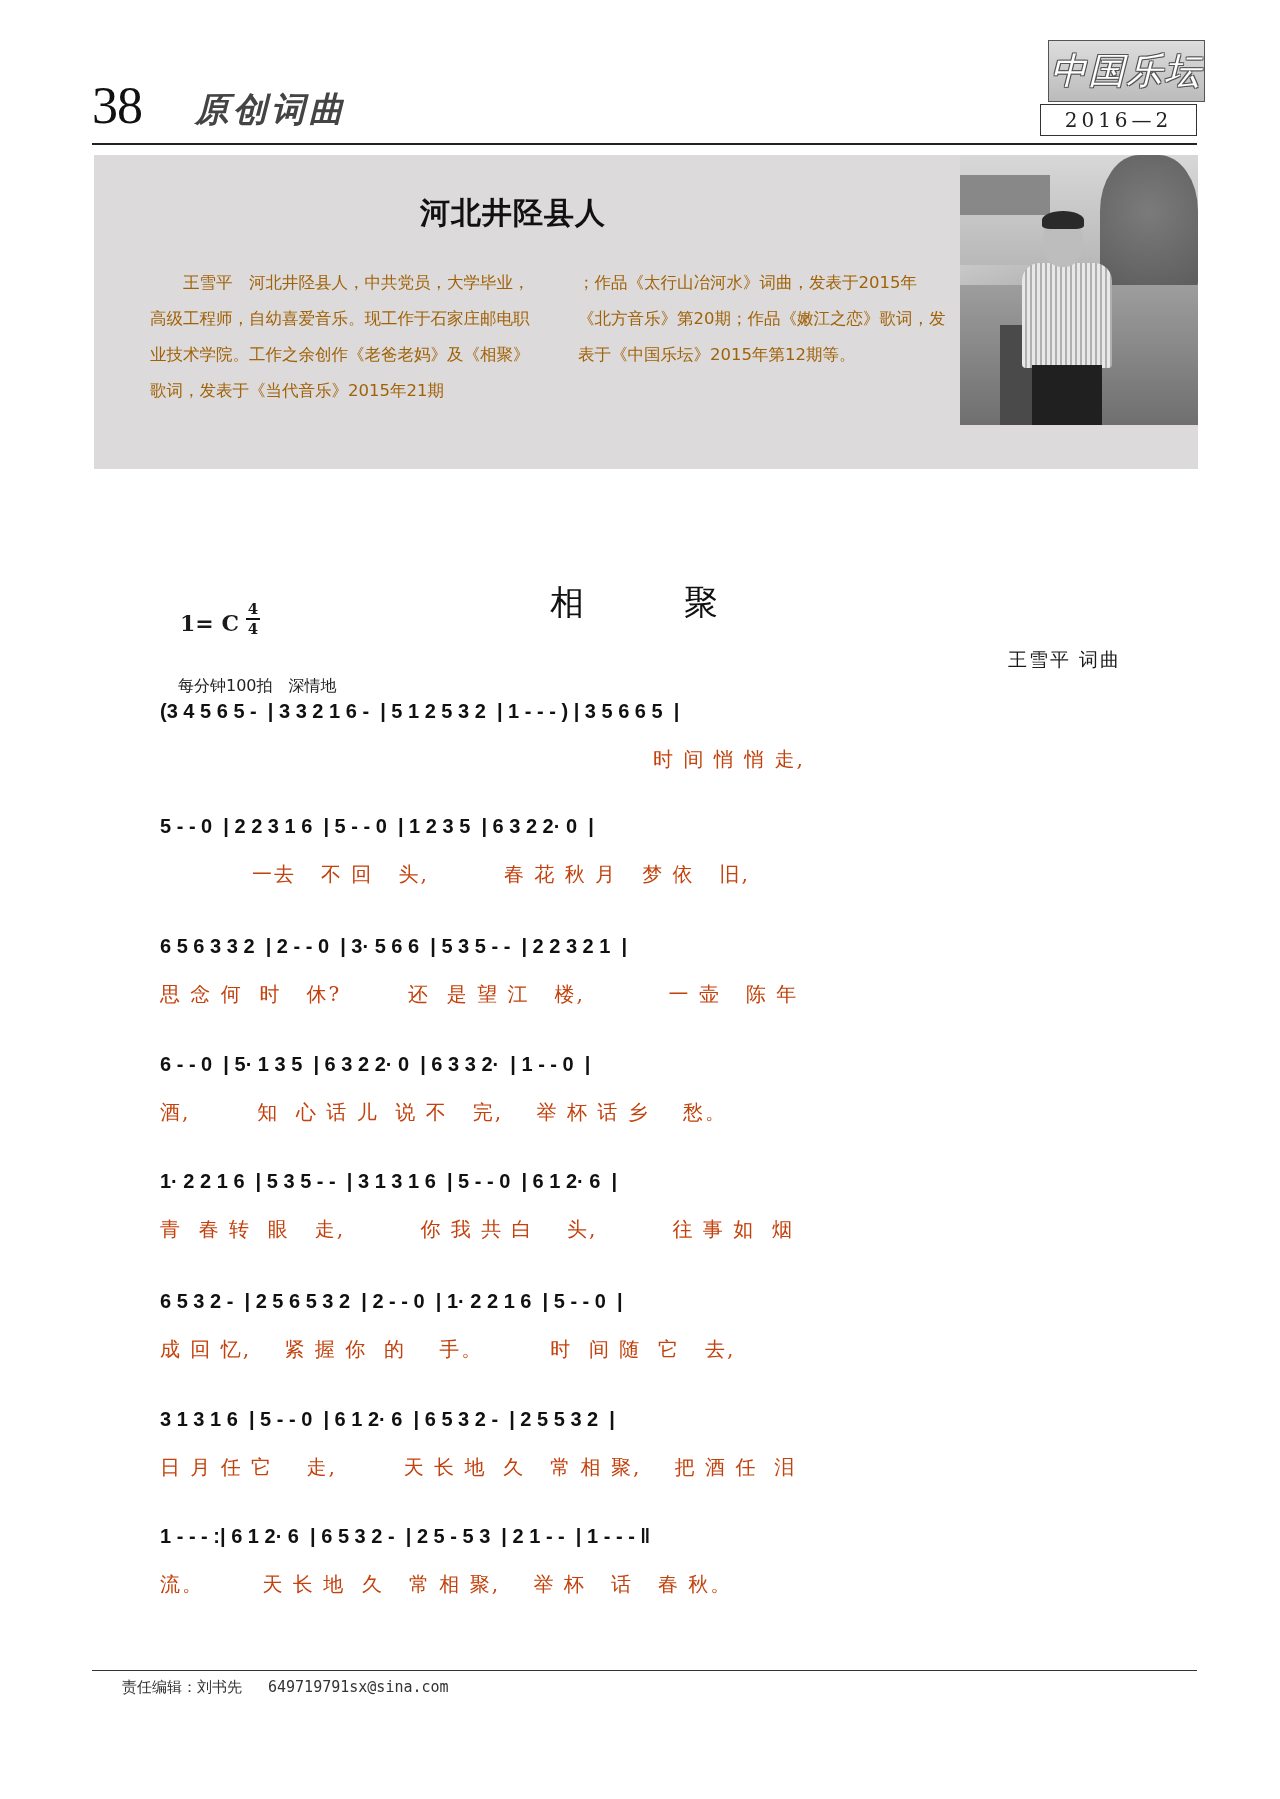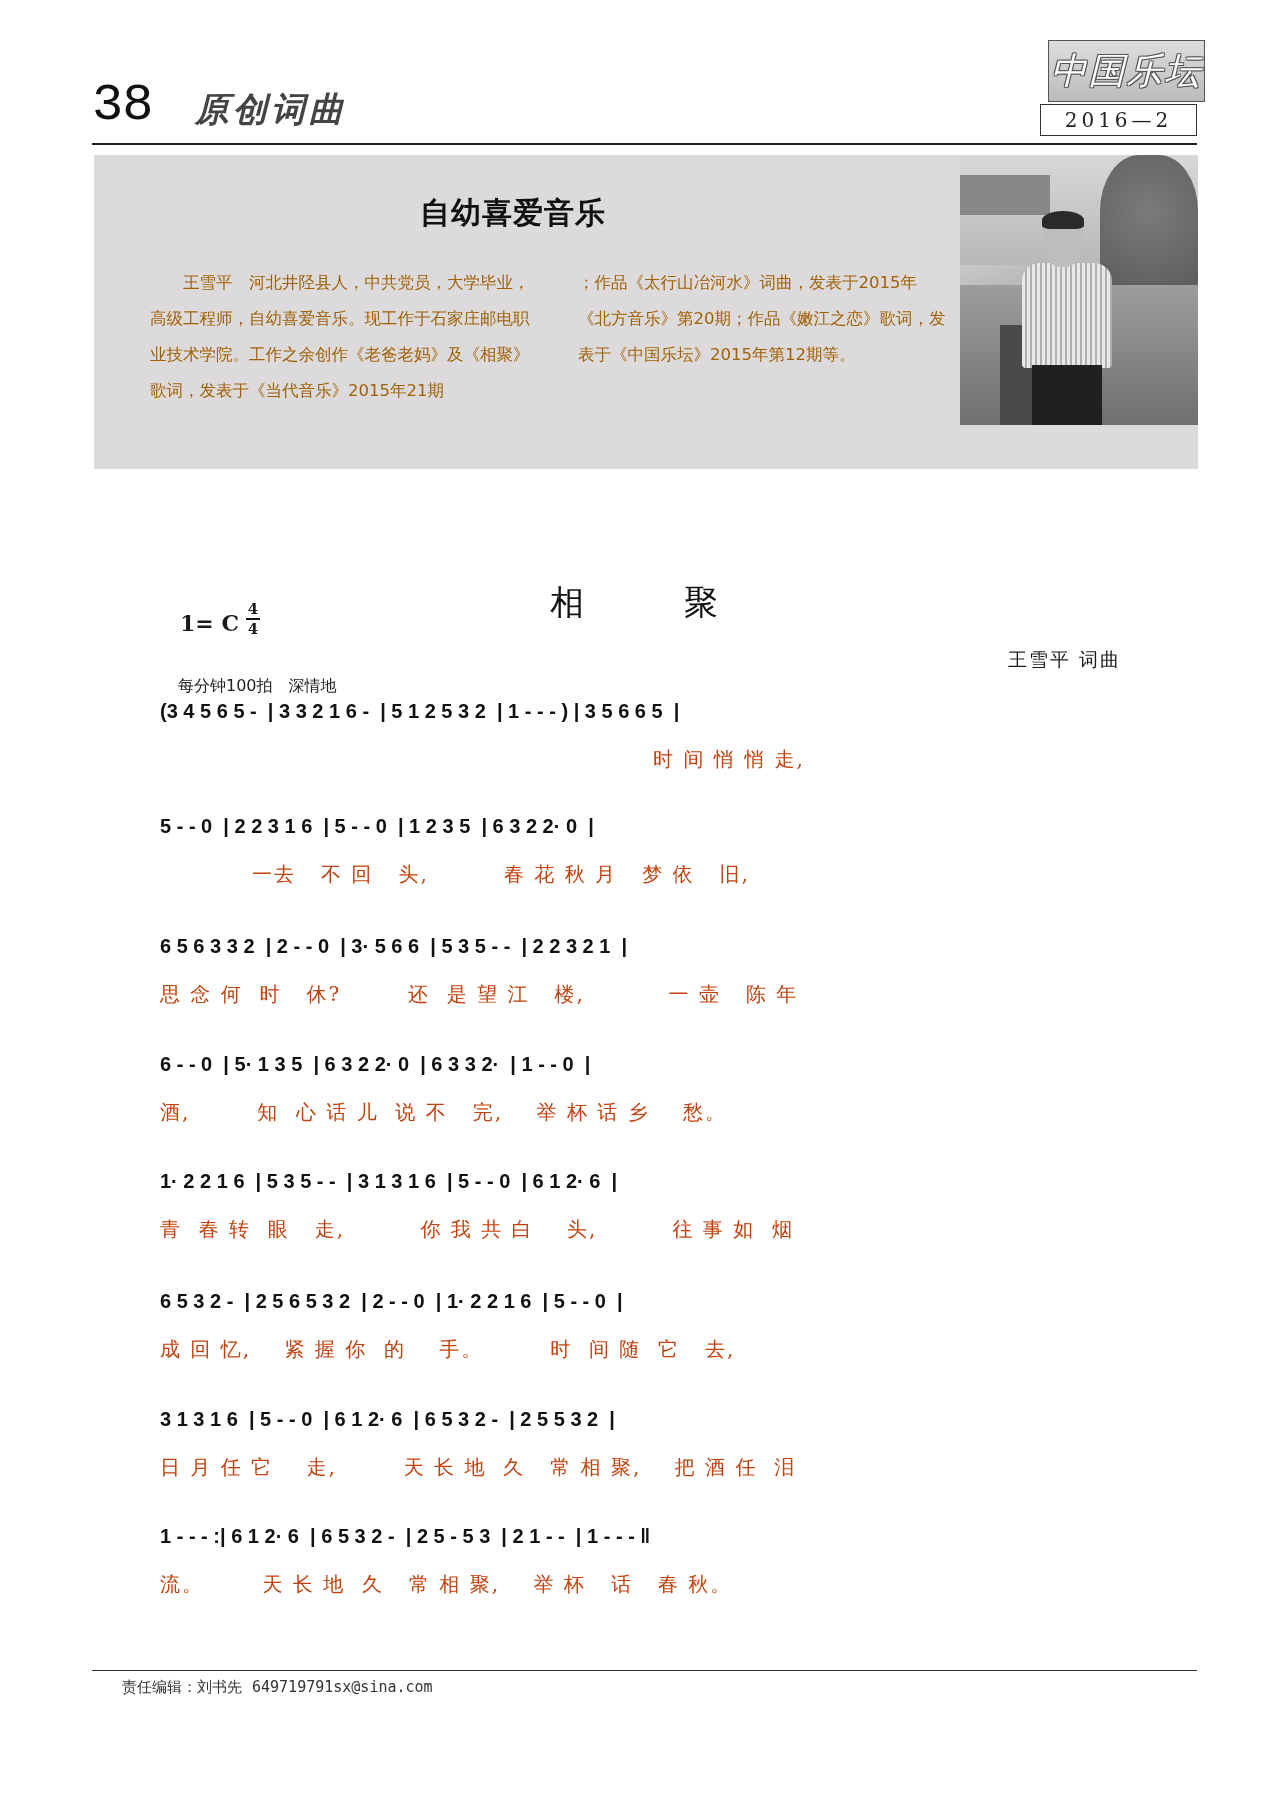--- a/index.html
+++ b/index.html
@@ -1,20 +1,20 @@
 <!DOCTYPE html>
 <html><head>
   <meta charset="utf-8">
   <style>
     html, body { margin: 0; padding: 0; background: #ffffff; }
     body { width: 1280px; height: 1799px; position: relative; overflow: hidden;
            font-family: "DejaVu Sans", "Liberation Sans", sans-serif; color: #1a1a1a; }
 
     
-    .page-num { position: absolute; left: 92px; top: 80px; font-family: Liberation Mono, monospace;
+    .page-num { position: absolute; left: 92px; top: 80px; font-family: Liberation Serif, serif;
                 font-size: 52px; font-weight: 400; letter-spacing: -1px; color: #111; line-height: 1; }
     .section-title { position: absolute; left: 195px; top: 92px; font-family: "DejaVu Serif", serif;
                      font-size: 34px; font-style: italic; color: #444; letter-spacing: 4px; line-height: 1; font-weight: bold; }
     .mag-logo { position: absolute; left: 1040px; top: 40px; width: 155px; height: 60px; border: 1.5px solid #555;
                 background: linear-gradient(#ddd, #bbb); display: flex; align-items: center; justify-content: center;
                 font-family: "DejaVu Serif", serif; font-size: 36px; font-style: italic; color: #fff;
                 text-shadow: 1px 1px 0 #555, -1px -1px 0 #555, 1px -1px 0 #555, -1px 1px 0 #555; letter-spacing: 2px; margin-left: 8px; }
     .mag-issue { position: absolute; left: 1040px; top: 104px; width: 155px; height: 30px; border: 1.5px solid #333;
                  display: flex; align-items: center; justify-content: center;
                  font-family: "DejaVu Serif", serif; font-size: 20px; letter-spacing: 4px; color: #222; }
@@ -51,33 +51,33 @@
 
     .staff-line { position: absolute; left: 160px; width: 990px; }
     .notes { position: absolute; left: 0; top: 0; font-family: "Liberation Sans", sans-serif; font-size: 20px; font-weight: bold;
              white-space: pre; word-spacing: 0; color: #111; }
     .lyrics { position: absolute; left: 0; top: 46px; font-family: "DejaVu Serif", serif; font-size: 20px;
               white-space: pre; color: #c2410c; letter-spacing: 2px; }
 
     
     .footer-rule { position: absolute; left: 92px; top: 1670px; width: 1105px; height: 1px; background: #333; }
     .footer-text { position: absolute; left: 122px; top: 1678px; font-family: "DejaVu Serif", serif; font-size: 15px; color: #333; }
-    .footer-text .email { font-family: "DejaVu Sans Mono", monospace; margin-left: 10px; }
+    .footer-text .email { font-family: "DejaVu Sans Mono", monospace; margin-left: 26px; }
   </style>
 </head>
 <body>
 
 <div class="page-num">38</div>
 <div class="section-title">原创词曲</div>
 <div class="mag-logo">中国乐坛</div>
 <div class="mag-issue">2016—2</div>
 <div class="header-rule"></div>
 
 <div class="bio-panel"></div>
-<div class="bio-title">自幼喜爱音乐</div>
+<div class="bio-title">河北井陉县人</div>
 <div class="bio-col left">王雪平　河北井陉县人，中共党员，大学毕业，高级工程师，自幼喜爱音乐。现工作于石家庄邮电职业技术学院。工作之余创作《老爸老妈》及《相聚》歌词，发表于《当代音乐》2015年21期</div>
 <div class="bio-col right">；作品《太行山冶河水》词曲，发表于2015年《北方音乐》第20期；作品《嫩江之恋》歌词，发表于《中国乐坛》2015年第12期等。</div>
 <div class="photo" title="作者照片">
   <div class="sky"></div>
   <div class="roof"></div>
   <div class="tree"></div>
   <div class="ground"></div>
   <div class="post"></div>
   <div class="person-body"></div>
   <div class="person-legs"></div>

